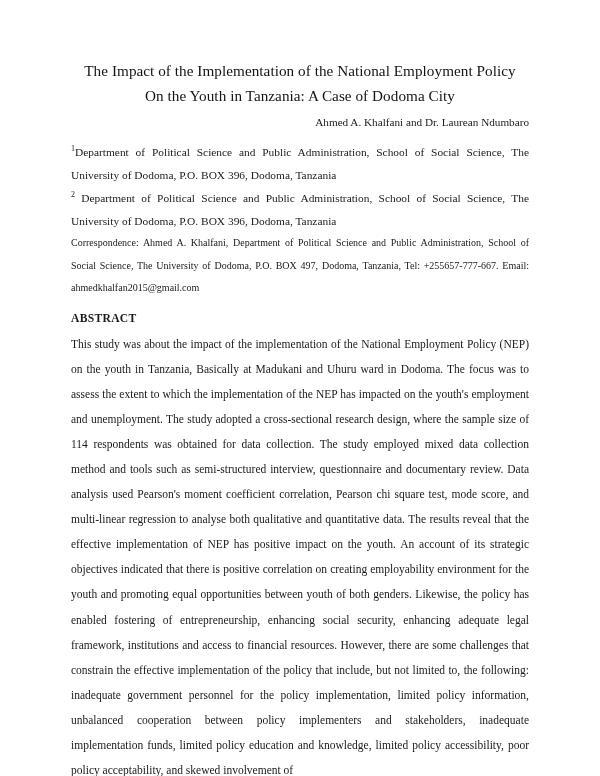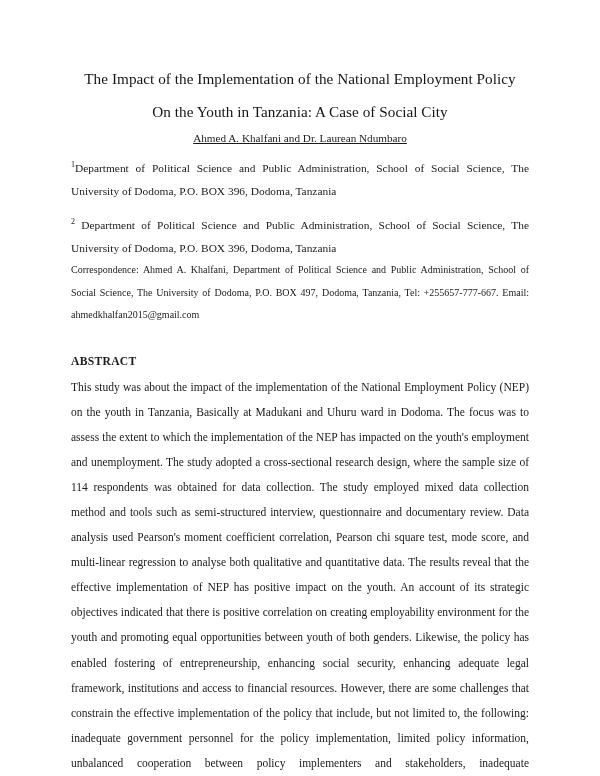--- a/index.html
+++ b/index.html
@@ -33,77 +33,75 @@
   .title {
     text-align: center;
     font-size: 15.2px;
     line-height: 25px;
     color: #141414;
     letter-spacing: 0.05px;
   }
   .title-line {
     display: block;
     white-space: nowrap;
-    margin-top: 8px;
   }
   .authors {
-    text-align: center;
+    text-align: right;
     font-size: 11.2px;
     line-height: 22px;
     margin-top: 3px;
     color: #1a1a1a;
-    text-decoration: underline;
   }
   .affil {
     font-size: 11.4px;
     line-height: 22.5px;
     text-align: justify;
     text-justify: inter-word;
     margin-top: 8px;
   }
   .affil.second {
-    margin-top: 12px;
+    margin-top: 1px;
   }
   sup.marker {
     font-size: 8px;
     vertical-align: super;
     line-height: 0;
   }
   .correspondence {
     font-size: 10px;
     line-height: 22.5px;
     text-align: justify;
     text-justify: inter-word;
     margin-top: 0px;
   }
   .section-heading {
     font-weight: bold;
     font-size: 11.6px;
     line-height: 22px;
-    margin-top: 24px;
+    margin-top: 8px;
     letter-spacing: 0.3px;
   }
   .abstract-body {
     font-size: 11.5px;
     line-height: 25.1px;
     text-align: justify;
     text-justify: inter-word;
     margin-top: 2px;
     hyphens: none;
   }
 </style>
 </head>
 <body>
 
 <div class="page">
   <div class="content">
 
     <div class="title">
       <span class="title-line">The Impact of the Implementation of the National Employment Policy</span>
-      <span class="title-line">On the Youth in Tanzania: A Case of Social City</span>
+      <span class="title-line">On the Youth in Tanzania: A Case of Dodoma City</span>
     </div>
 
     <div class="authors">Ahmed A. Khalfani and Dr. Laurean Ndumbaro</div>
 
     <div class="affil"><sup class="marker">1</sup><span>Department of Political Science and Public Administration, School of Social Science, The University of Dodoma, P.O. BOX 396, Dodoma, Tanzania</span></div>
 
     <div class="affil second"><sup class="marker">2</sup><span> Department of Political Science and Public Administration, School of Social Science, The University of Dodoma, P.O. BOX 396, Dodoma, Tanzania</span></div>
 
     <div class="correspondence">Correspondence: Ahmed A. Khalfani, Department of Political Science and Public Administration, School of Social Science, The University of Dodoma, P.O. BOX 497, Dodoma, Tanzania, Tel: +255657-777-667. Email: ahmedkhalfan2015@gmail.com</div>
 

